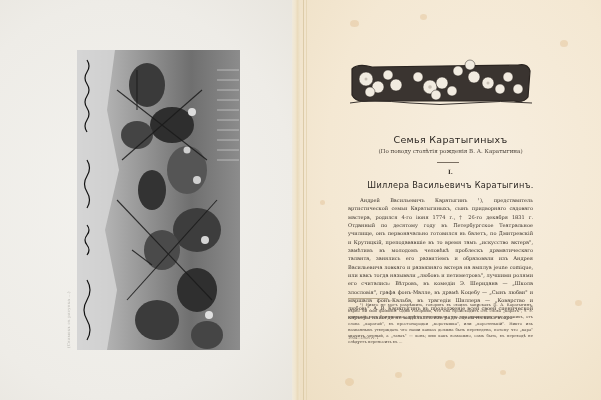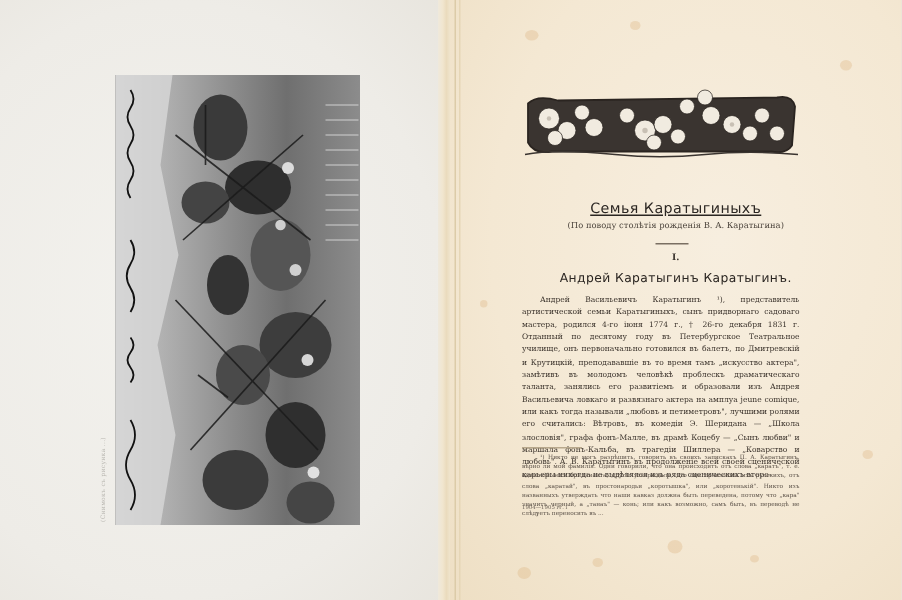--- a/index.html
+++ b/index.html
@@ -19,21 +19,21 @@
   .plate { position:absolute; left:77px; top:50px; width:163px; height:300px; overflow:hidden;
     background:#8a8a8a; }
   .plate svg { display:block; }
   .plate-caption { position:absolute; left:66px; top:52px; width:6px; height:296px;
     writing-mode: vertical-rl; transform: rotate(180deg);
     font-size:4px; color:#b8b6b0; letter-spacing:0.2px; white-space:nowrap; overflow:hidden; }
 
   
   .vignette { position:absolute; left:348px; top:59px; width:186px; height:48px; }
   .title { position:absolute; left:300px; width:301px; top:134px; text-align:center;
-    font-family:"DejaVu Sans", sans-serif; font-size:9.5px; color:#2b2622; letter-spacing:0.3px;text-decoration:underline; }
+    font-family:"DejaVu Sans", sans-serif; font-size:9.5px; color:#2b2622; letter-spacing:0.3px; }
   .subtitle { position:absolute; left:300px; width:301px; top:148px; text-align:center;
     font-size:5.6px; color:#4b433b; }
   .rule { position:absolute; left:437px; top:162px; width:22px; height:1px; background:#7a6f62; }
   .roman { position:absolute; left:300px; width:301px; top:168px; text-align:center;
     font-size:6px; color:#3a332c; font-weight:bold; }
   .section-title { position:absolute; left:300px; width:301px; top:180px; text-align:center;
     font-family:"DejaVu Sans", sans-serif; font-size:8.2px; color:#2b2622; letter-spacing:0.3px; }
   .body-text { position:absolute; left:348px; top:196px; width:185px;
     font-size:5.05px; line-height:8.35px; color:#3a322b; text-align:justify; }
   .body-text p { margin:0; text-indent:12px; }
@@ -159,21 +159,21 @@
           <circle cx="82" cy="28" r="1.8"></circle>
           <circle cx="140" cy="24" r="1.5"></circle>
       </g>
     </svg>
   </div>
 
   <div class="title">Семья Каратыгиныхъ</div>
   <div class="subtitle">(По поводу столѣтія рожденія В. А. Каратыгина)</div>
   <div class="rule"></div>
   <div class="roman">I.</div>
-  <div class="section-title">Андрей Каратыгинъ Каратыгинъ.</div>
+  <div class="section-title">Шиллера Васильевичъ Каратыгинъ.</div>
 
   <div class="body-text">
     <p>Андрей Васильевичъ Каратыгинъ ¹), представитель артистической семьи Каратыгиныхъ, сынъ придворнаго садоваго мастера, родился 4-го іюня 1774 г., † 26-го декабря 1831 г. Отданный по десятому году въ Петербургское Театральное училище, онъ первоначально готовился въ балетъ, по Дмитревскій и Крутицкій, преподававшіе въ то время тамъ „искусство актера", замѣтивъ въ молодомъ человѣкѣ проблескъ драматическаго таланта, занялись его развитіемъ и образовали изъ Андрея Васильевича ловкаго и развязнаго актера на амплуа jeune comique, или какъ тогда называли „любовъ и петиметровъ", лучшими ролями его считались: Вѣтровъ, въ комедіи Э. Шеридана — „Школа злословія", графа фонъ-Малле, въ драмѣ Коцебу — „Сынъ любви" и маршала фонъ-Кальба, въ трагедіи Шиллера — „Коварство и любовь". А. В. Каратыгинъ въ продолженіе всей своей сценической карьеры никогда не выдѣлялся изъ ряда сценическихъ второ-</p>
   </div>
 
   <div class="fn-rule"></div>
   <div class="footnote">
     <p>¹) Никто не могъ разрѣшить, говорить въ своихъ запискахъ П. А. Каратыгинъ, вѣрно ли мой фамилія. Одни говорили, что она происходитъ отъ слова „каратъ", т. е. одинокій весъ бриллианта, другіе утверждали, что она произошла изъ русскихъ, отъ слова „каратай", въ простонародьи „коротышка", или „коротенькій". Никто изъ названныхъ утверждать что наши кавказ должна быть переведена, потому что „кара" значитъ черный, а „танаъ" — конь; или какъ возможно, самъ быть, въ переводѣ не слѣдуетъ переносить въ ...</p>
   </div>
   <div class="sig">1904—1905 гг. і</div>

